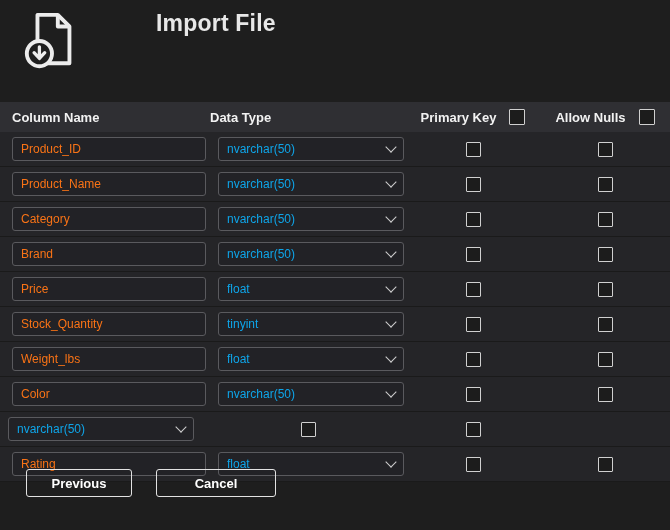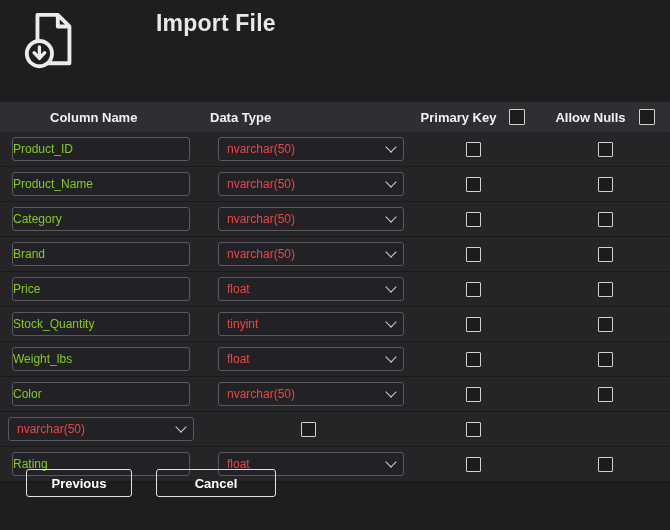--- a/index.html
+++ b/index.html
@@ -17,35 +17,35 @@
   .header{display:flex;align-items:flex-start;padding:8px 0 0 20px;height:94px;box-sizing:border-box;}
   .header-icon{margin-top:2px;flex:0 0 auto;}
   .header-text{margin-left:32px;}
   .title{font-size:23px;font-weight:bold;letter-spacing:.2px;margin-top:2px;margin-left:40px;}
   .subtitle{font-size:13px;margin-top:9px;color:#dcdcdc;}
 
   
   .table{position:absolute;top:102px;left:0;right:0;}
   .thead,.row{display:grid;grid-template-columns:210px 196px 134px 130px;align-items:center;}
   .thead{background:#2f2f33;height:30px;font-weight:bold;font-size:13px;color:#f2f2f2;}
-  .th-name{padding-left:4px;margin-left:46px;}
+  .th-name{padding-left:12px;}
   .th-pk,.th-nulls{display:flex;align-items:flex-end;justify-content:center;gap:13px;}
   .tbody .row{height:34px;background:#252528;border-bottom:1px solid #1a1a1a;}
 
   .name-input{
     margin-left:12px;width:176px;height:22px;
     background:#222226;border:1px solid #5a5a5e;border-radius:3px;
-    color:#84cc16;font-size:12px;padding:0 0;
+    color:#f97316;font-size:12px;padding:0 8px;
     font-family:"Liberation Sans",sans-serif;outline:none;
   }
   .select{
     margin-left:8px;width:168px;height:22px;
     background:#222226;border:1px solid #5a5a5e;border-radius:3px;
     display:flex;align-items:center;justify-content:space-between;
-    padding:0 8px;font-size:12px;color:#ef4444;cursor:default;
+    padding:0 8px;font-size:12px;color:#0ea5e9;cursor:default;
   }
   .chevron{
     width:7px;height:7px;margin-top:-4px;
     border-right:1.6px solid #cfcfcf;border-bottom:1.6px solid #cfcfcf;
     transform:rotate(45deg);flex:0 0 auto;
   }
   .cell-check{display:flex;justify-content:center;}
   .checkbox{
     width:15px;height:15px;box-sizing:border-box;
     border:1px solid #d0d0d0;background:#1c1c1c;border-radius:1px;

